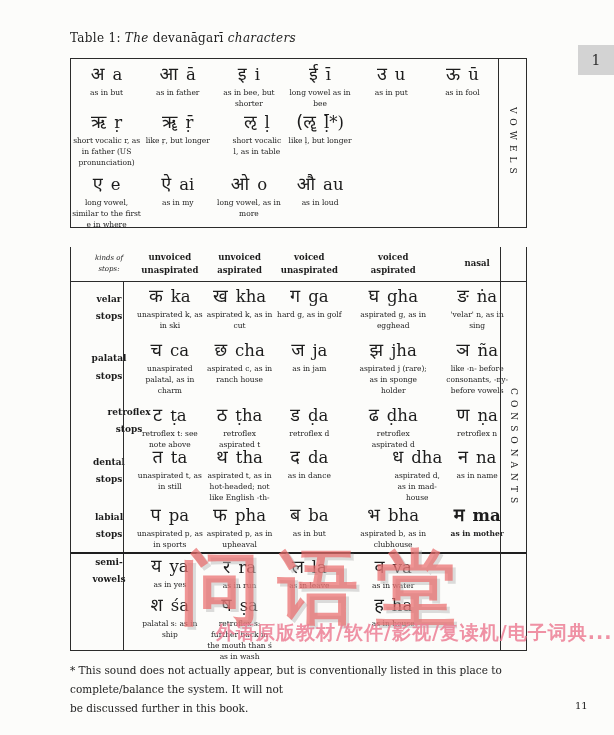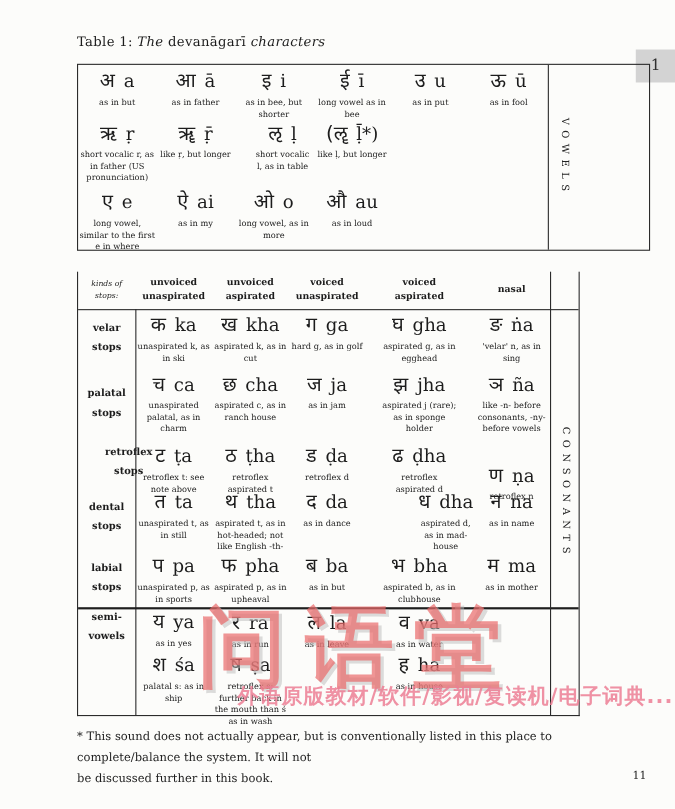--- a/index.html
+++ b/index.html
@@ -11,21 +11,21 @@
   }
   .title { position:absolute; left:70px; top:31px; font-size:12px; letter-spacing:0.3px; }
   .t-ital { font-style:italic; }
   .chapter-tab {
     position:absolute; right:0; top:45px; width:36px; height:30px;
     background:#d3d3d3; display:flex; align-items:center; justify-content:center;
     font-size:14px; color:#2e2e2e;
   }
   
   .vtable {
-    position:absolute; left:70px; top:58px; width:521px; height:170px;
+    position:absolute; left:70px; top:58px; width:457px; height:170px;
     border:1px solid #2b2b2b; box-sizing:border-box;
   }
   .vgrid {
     position:absolute; left:0; top:0; width:427px; height:168px;
     display:grid; grid-template-columns:repeat(6,1fr);
     grid-template-rows:48px 62px 58px;
   }
   .side-col {
     position:absolute; top:0; height:100%;
     border-left:1px solid #2b2b2b; box-sizing:border-box;
@@ -34,21 +34,21 @@
   .vside { left:427px; width:28px; }
   .cside { left:429px; width:26px; }
   .side-text { writing-mode:vertical-rl; font-size:9px; letter-spacing:5px; color:#222; }
   
   .ctable {
     position:absolute; left:70px; top:247px; width:457px; height:404px;
     border-left:1px solid #2b2b2b; border-right:1px solid #2b2b2b; border-bottom:1px solid #2b2b2b;
     box-sizing:border-box;
   }
   .cgrid {
-    position:absolute; left:0; top:0; width:429px; height:404px;
+    position:absolute; left:12px; top:0; width:429px; height:404px;
     display:grid; grid-template-columns:52px repeat(5,1fr);
     grid-template-rows:34px 54px 65px 42px 58px 52px 38px 61px;
   }
   .header-line { position:absolute; left:0; top:34px; width:455px; height:1px; background:#2b2b2b; }
   .section-line { position:absolute; left:0; top:305px; width:455px; height:2px; background:#1e1e1e; }
   .label-divider { position:absolute; left:52px; top:34px; bottom:0; width:1px; background:#2b2b2b; }
   
   .vcell, .ccell {
     display:flex; flex-direction:column; align-items:center;
     text-align:center; padding-top:5px; box-sizing:border-box;
@@ -236,21 +236,21 @@
           <div class="desc">retroflex aspirated t</div>
         </div>
         <div class="ccell" style="grid-area: 4 / 4;">
           <div class="char-line"><span class="dev">ड</span><span class="rom">ḍa</span></div>
           <div class="desc">retroflex d</div>
         </div>
         <div class="ccell" style="grid-area: 4 / 5;">
           <div class="char-line"><span class="dev">ढ</span><span class="rom">ḍha</span></div>
           <div class="desc">retroflex aspirated d</div>
         </div>
-        <div class="ccell" style="grid-area: 4 / 6; margin-top: 18px;">
+        <div class="ccell" style="grid-area: 4 / 6;">
           <div class="char-line"><span class="dev">ण</span><span class="rom">ṇa</span></div>
           <div class="desc">retroflex n</div>
         </div>
         <div class="clabel" style="grid-area: 5 / 1;">dental
 stops</div>
         <div class="ccell" style="grid-area: 5 / 2;">
           <div class="char-line"><span class="dev">त</span><span class="rom">ta</span></div>
           <div class="desc">unaspirated t, as in still</div>
         </div>
         <div class="ccell" style="grid-area: 5 / 3;">
@@ -280,21 +280,21 @@
           <div class="desc">aspirated p, as in upheaval</div>
         </div>
         <div class="ccell" style="grid-area: 6 / 4;">
           <div class="char-line"><span class="dev">ब</span><span class="rom">ba</span></div>
           <div class="desc">as in but</div>
         </div>
         <div class="ccell" style="grid-area: 6 / 5;">
           <div class="char-line"><span class="dev">भ</span><span class="rom">bha</span></div>
           <div class="desc">aspirated b, as in clubhouse</div>
         </div>
-        <div class="ccell" style="grid-area: 6 / 6;">
+        <div class="ccell" style="grid-area: 6 / 6; font-weight: bold;">
           <div class="char-line"><span class="dev">म</span><span class="rom">ma</span></div>
           <div class="desc">as in mother</div>
         </div>
         <div class="clabel" style="grid-area: 7 / 1;">semi-
 vowels</div>
         <div class="ccell" style="grid-area: 7 / 2; justify-content: center;">
           <div class="char-line"><span class="dev">य</span><span class="rom">ya</span></div>
           <div class="desc">as in yes</div>
         </div>
         <div class="ccell" style="grid-area: 7 / 3; justify-content: space-between;">

